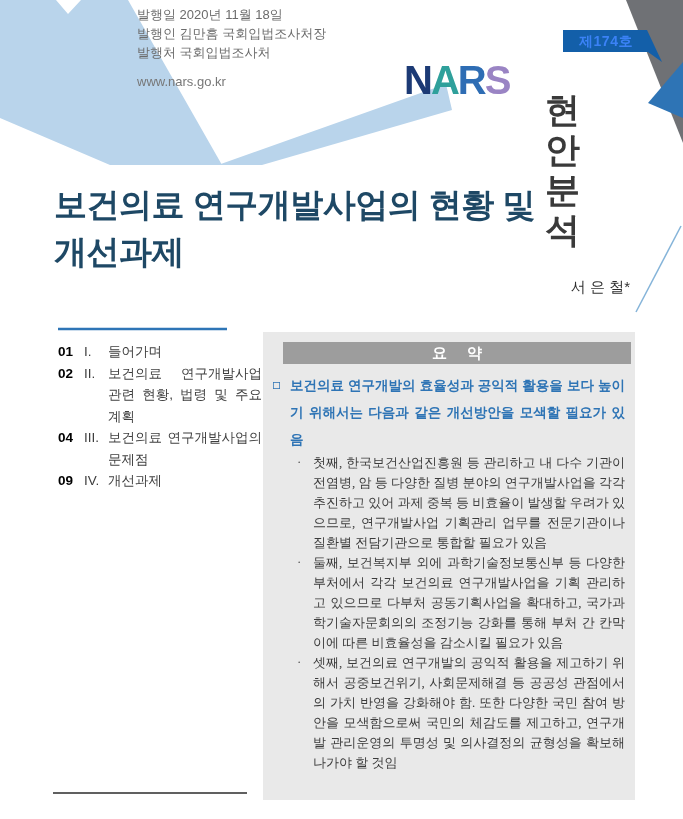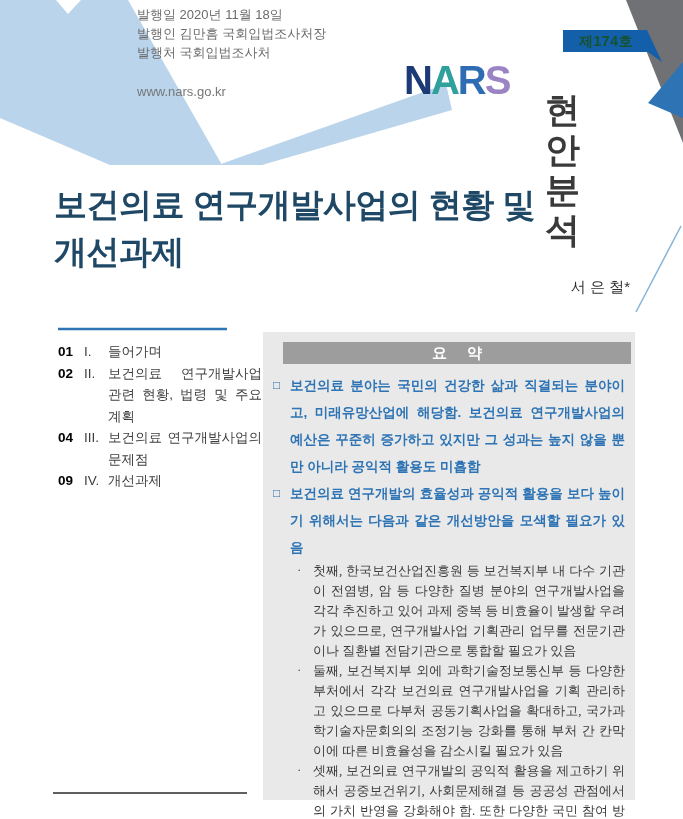--- a/index.html
+++ b/index.html
@@ -6,24 +6,24 @@
   body{
     width:683px;height:819px;position:relative;overflow:hidden;background:#ffffff;
     font-family:"Liberation Sans","DejaVu Sans",sans-serif;
   }
   .abs{position:absolute;}
   svg.bg{position:absolute;left:0;top:0;width:683px;height:819px;z-index:0;}
   .layer{position:absolute;left:0;top:0;z-index:1;width:556px;height:819px;padding-left:32px;}
 
   
   .pubinfo{left:137px;top:5px;color:#6b6b6b;font-size:13px;line-height:19px;font-weight:500;}
-  .pubinfo .site{margin-top:20px;color:#777;}
+  .pubinfo .site{margin-top:10px;color:#777;}
 
   
-  .badge{left:563px;top:31px;width:86px;height:21px;color:#14532d;font-size:14px;font-weight:bold;
+  .badge{left:563px;top:31px;width:86px;height:21px;color:#3b82f6;font-size:14px;font-weight:bold;
          display:flex;align-items:center;justify-content:center;letter-spacing:0.5px;}
 
   
   .logo{left:404px;top:60px;font-size:40px;font-weight:bold;letter-spacing:-2px;line-height:40px;}
   .brand{left:520px;top:90px;font-size:35px;font-weight:bold;color:#3a3a3a;letter-spacing:1px;line-height:40px;margin-left:25px;}
 
   
   .doc-title{left:54px;top:181px;width:540px;font-size:33px;line-height:47px;font-weight:bold;
              color:#1E4865;letter-spacing:-0.5px;}
   .author{left:470px;top:278px;width:160px;text-align:right;font-size:15px;color:#2f2f2f;font-weight:500;}
@@ -110,29 +110,28 @@
       <span class="toc-num">IV.</span>
       <span class="toc-text">개선과제</span>
     </div>
   </div>
 
   <div class="abs summary">
     <div class="summary-bar">요 약</div>
     <div class="summary-content">
       <div class="s-item">
         <span class="mk">□</span>
-        <span>보건의료 분야는 국민의 건강한 삶과 직결되는 분야이고, 미래유망산업에 해당함. 보건의료 연구개발사업의 예산은 꾸준히 증가하고 있지만 그 성과는 높지 않을 뿐만 아니라 공익적 활용도 미흡함</span>
       </div>
       <div class="s-item">
         <span class="mk">□</span>
         <span>보건의료 연구개발의 효율성과 공익적 활용을 보다 높이기 위해서는 다음과 같은 개선방안을 모색할 필요가 있음</span>
       </div>
       <div class="s-sub">
         <span class="mk">·</span>
-        <span>첫째, 한국보건산업진흥원 등 보건복지부 내 다수 기관이 전염병, 암 등 다양한 질병 분야의 연구개발사업을 각각 추진하고 있어 과제 중복 등 비효율이 발생할 우려가 있으므로, 연구개발사업 기획관리 업무를 전문기관이나 질환별 전담기관으로 통합할 필요가 있음</span>
+        <span>첫째, 한국보건산업진흥원 등 관리하고 내 다수 기관이 전염병, 암 등 다양한 질병 분야의 연구개발사업을 각각 추진하고 있어 과제 중복 등 비효율이 발생할 우려가 있으므로, 연구개발사업 기획관리 업무를 전문기관이나 질환별 전담기관으로 통합할 필요가 있음</span>
       </div>
       <div class="s-sub">
         <span class="mk">·</span>
         <span>둘째, 보건복지부 외에 과학기술정보통신부 등 다양한 부처에서 각각 보건의료 연구개발사업을 기획 관리하고 있으므로 다부처 공동기획사업을 확대하고, 국가과학기술자문회의의 조정기능 강화를 통해 부처 간 칸막이에 따른 비효율성을 감소시킬 필요가 있음</span>
       </div>
       <div class="s-sub">
         <span class="mk">·</span>
         <span>셋째, 보건의료 연구개발의 공익적 활용을 제고하기 위해서 공중보건위기, 사회문제해결 등 공공성 관점에서의 가치 반영을 강화해야 함. 또한 다양한 국민 참여 방안을 모색함으로써 국민의 체감도를 제고하고, 연구개발 관리운영의 투명성 및 의사결정의 균형성을 확보해 나가야 할 것임</span>
       </div>
     </div>

